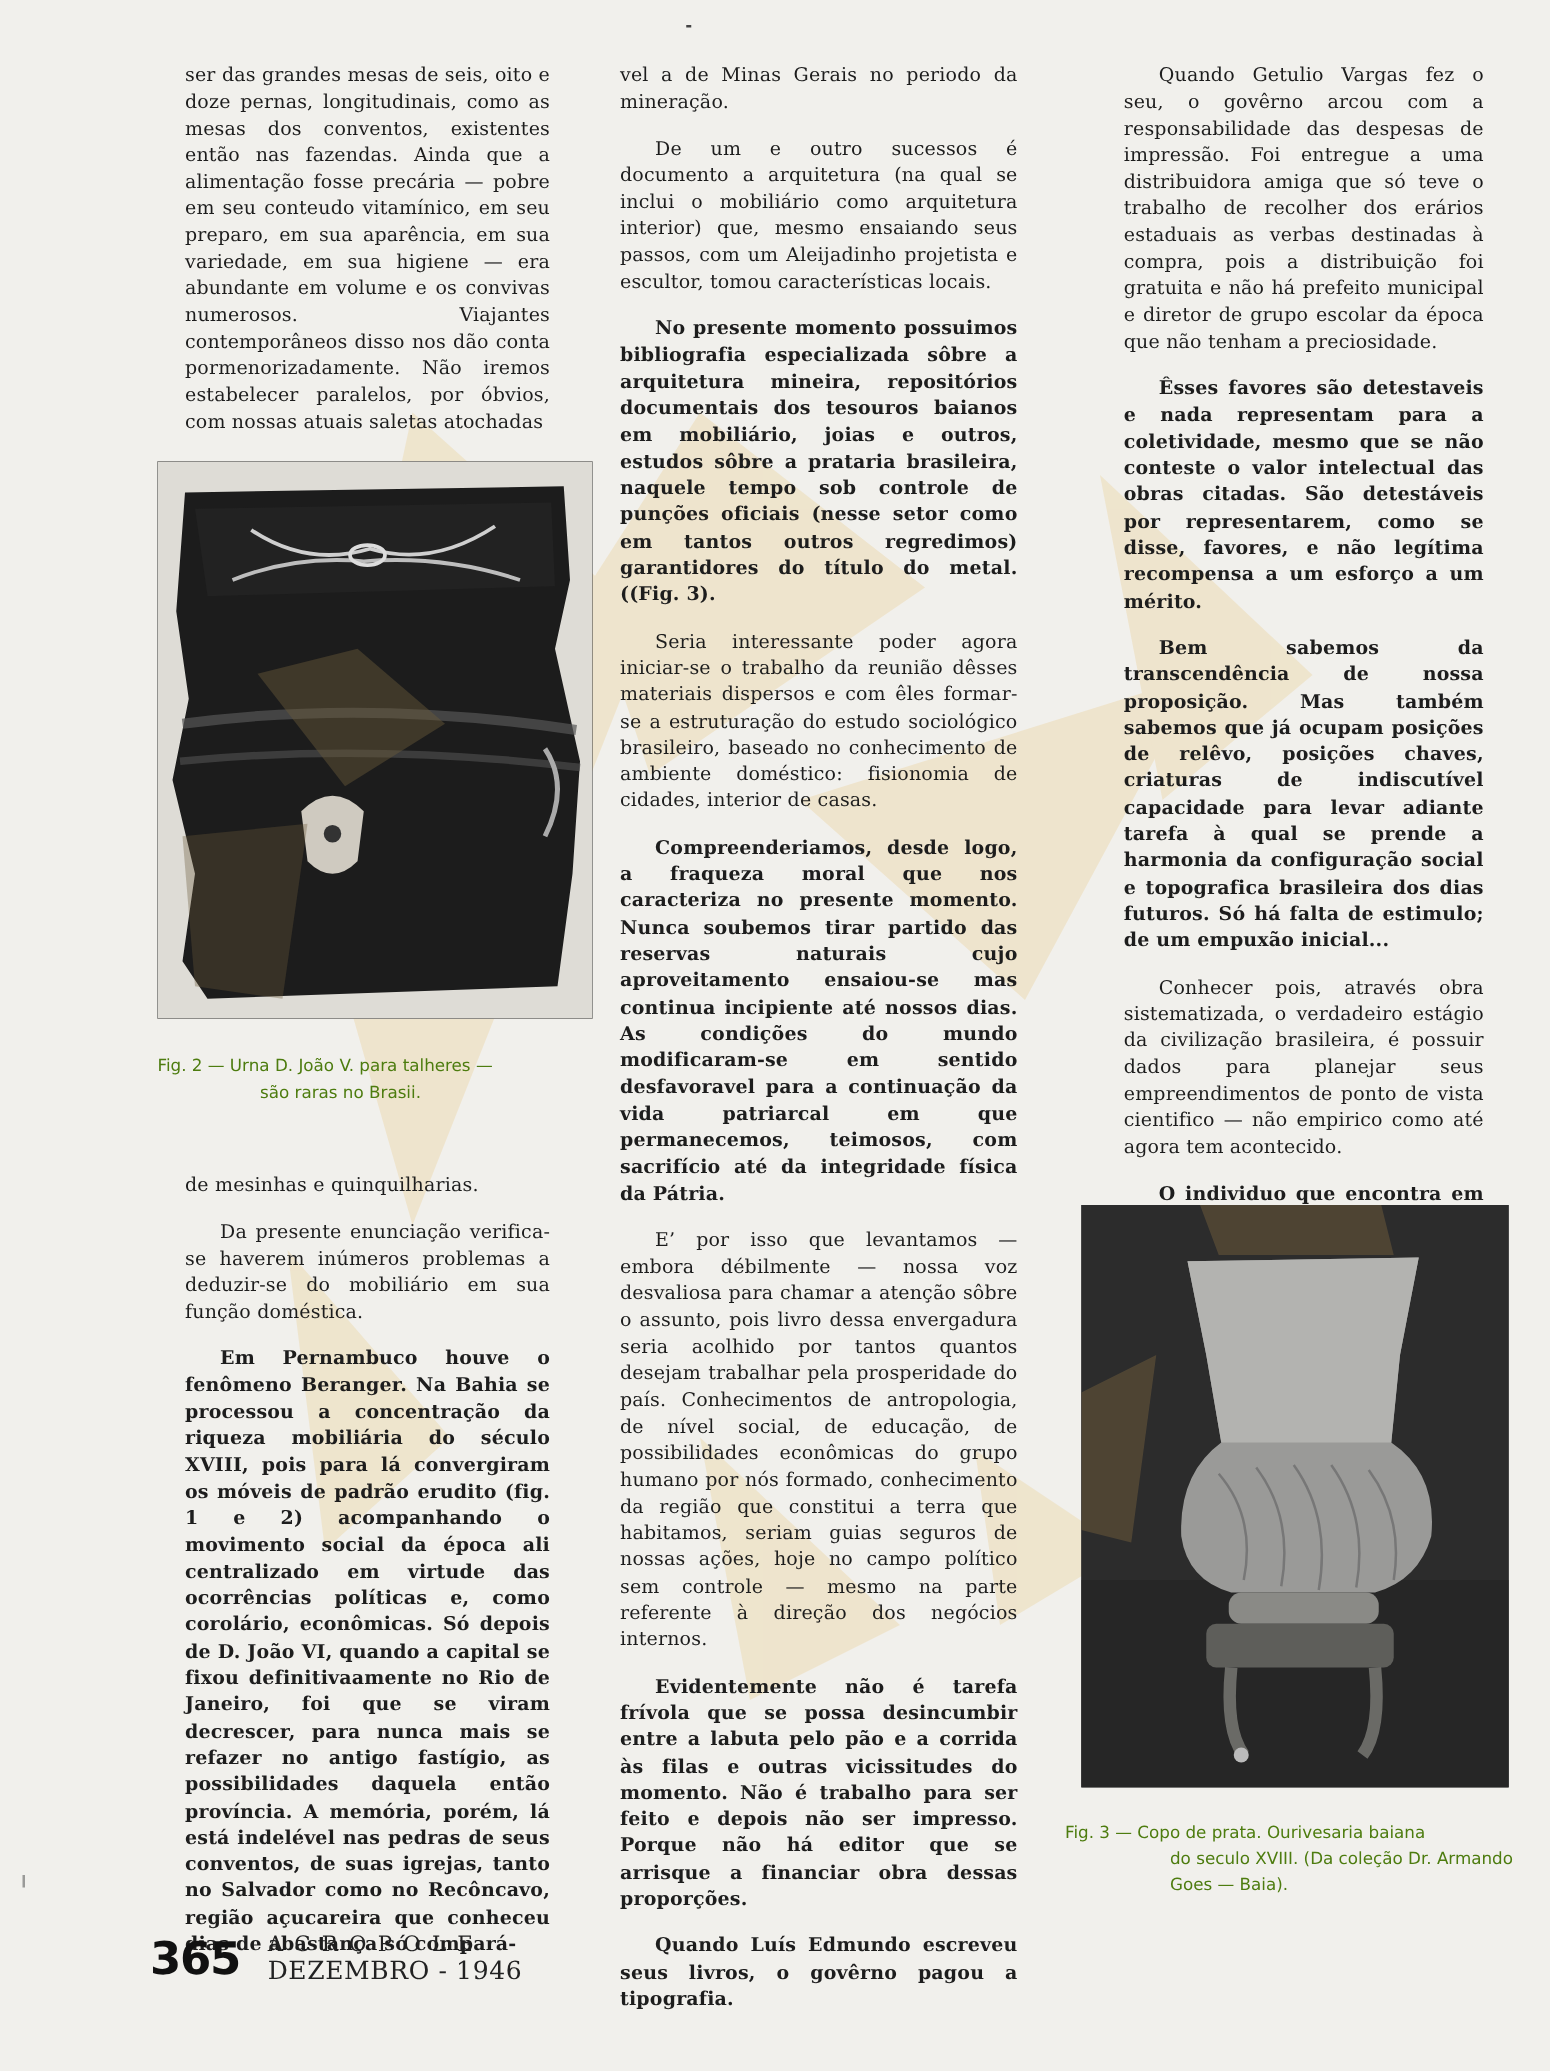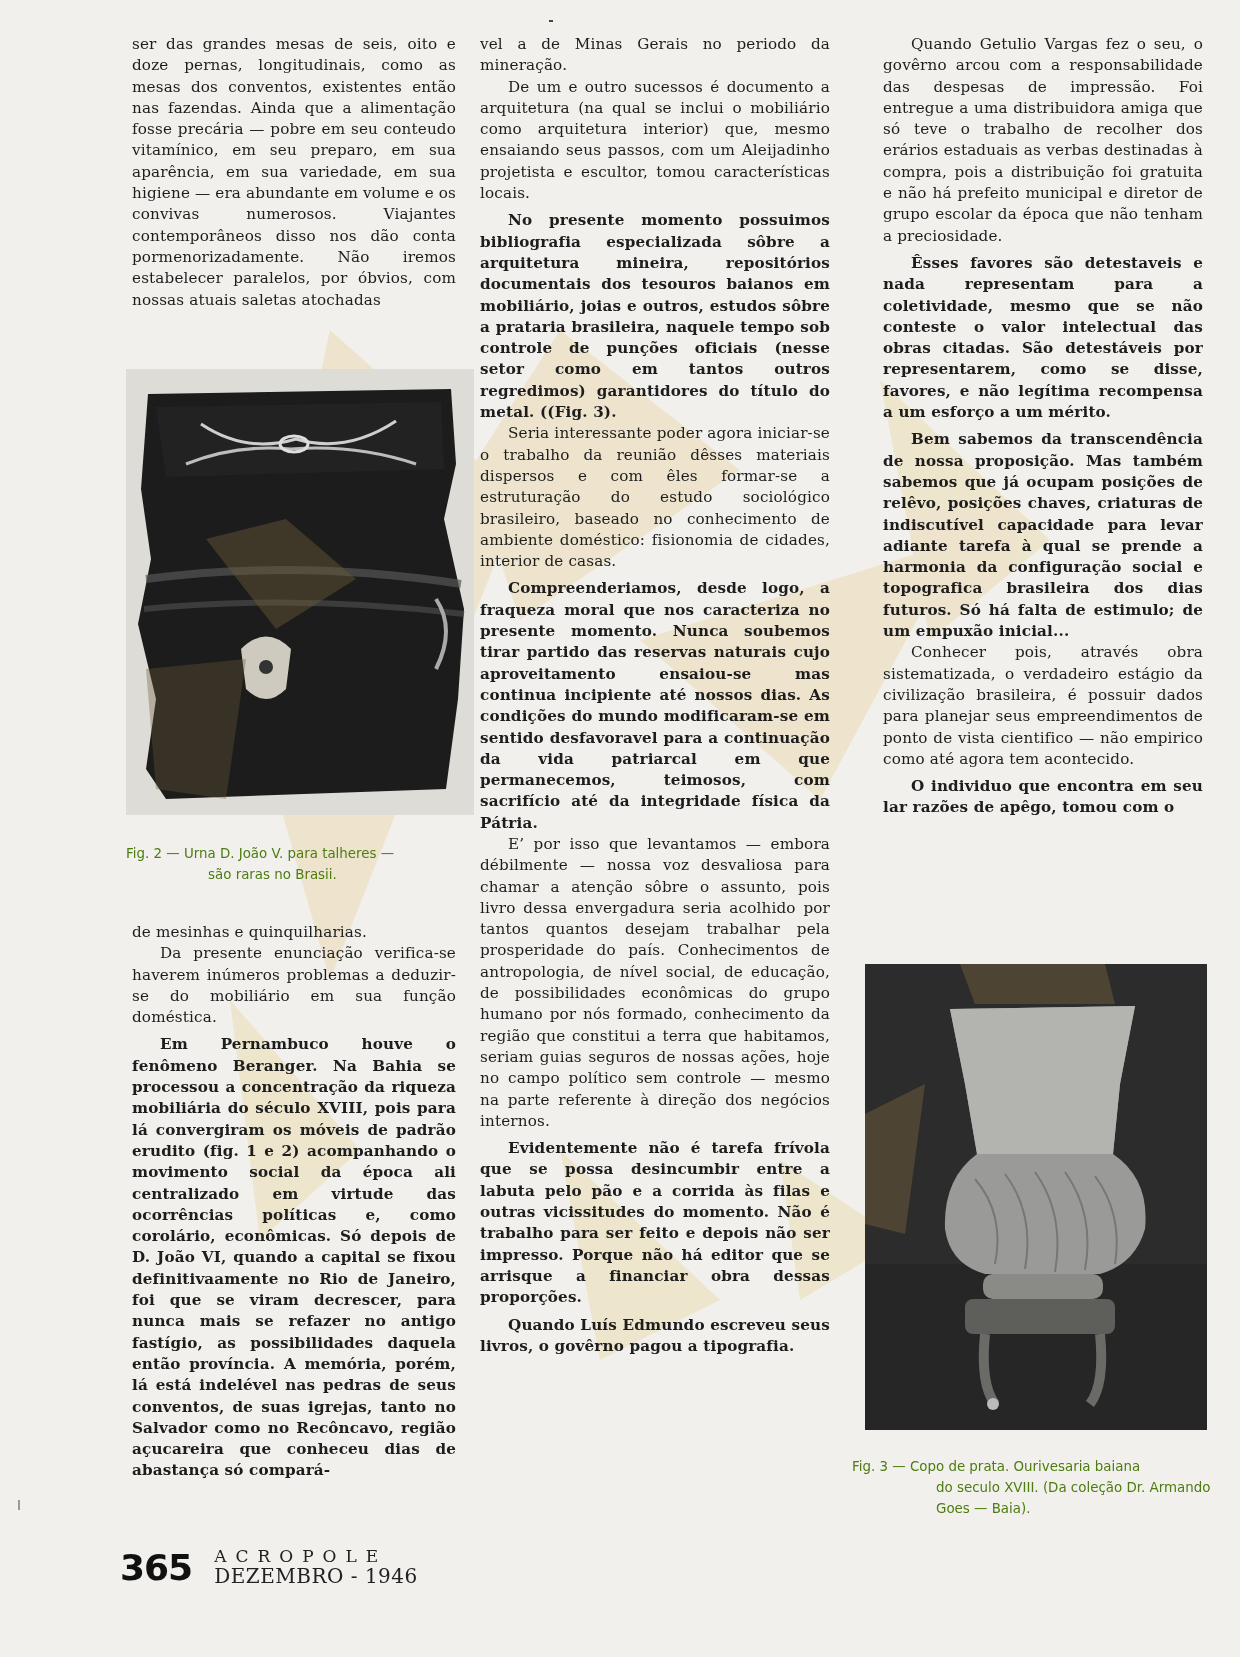--- a/index.html
+++ b/index.html
@@ -10,21 +10,21 @@
     color: #1d1d1d;
   }
   .watermark { position: absolute; left: 0; top: 0; width: 1240px; height: 1657px; pointer-events: none; }
   .col {
     position: absolute;
     font-size: 15.2px;
     line-height: 21.3px;
     text-align: justify;
     letter-spacing: 0.15px;
   }
-  .col p { margin: 0; text-indent: 28px; }
+  .col p { margin: 16px; text-indent: 28px; }
   .col p.noindent { text-indent: 0; }
   .col p.gap { margin-top: 6px; font-weight: bold; }
   #col1a { left: 132px; top: 34px; width: 324px; }
   #col1b { left: 132px; top: 922px; width: 324px; }
   #col2  { left: 480px; top: 34px; width: 350px; }
   #col3a { left: 883px; top: 34px; width: 320px; }
   .figure { position: absolute; overflow: hidden; }
   #fig2 { left: 126px; top: 369px; width: 348px; height: 446px; background: #1e1e1e; }
   #fig3 { left: 865px; top: 964px; width: 342px; height: 466px; background: #2a2a2a; }
   .caption {

